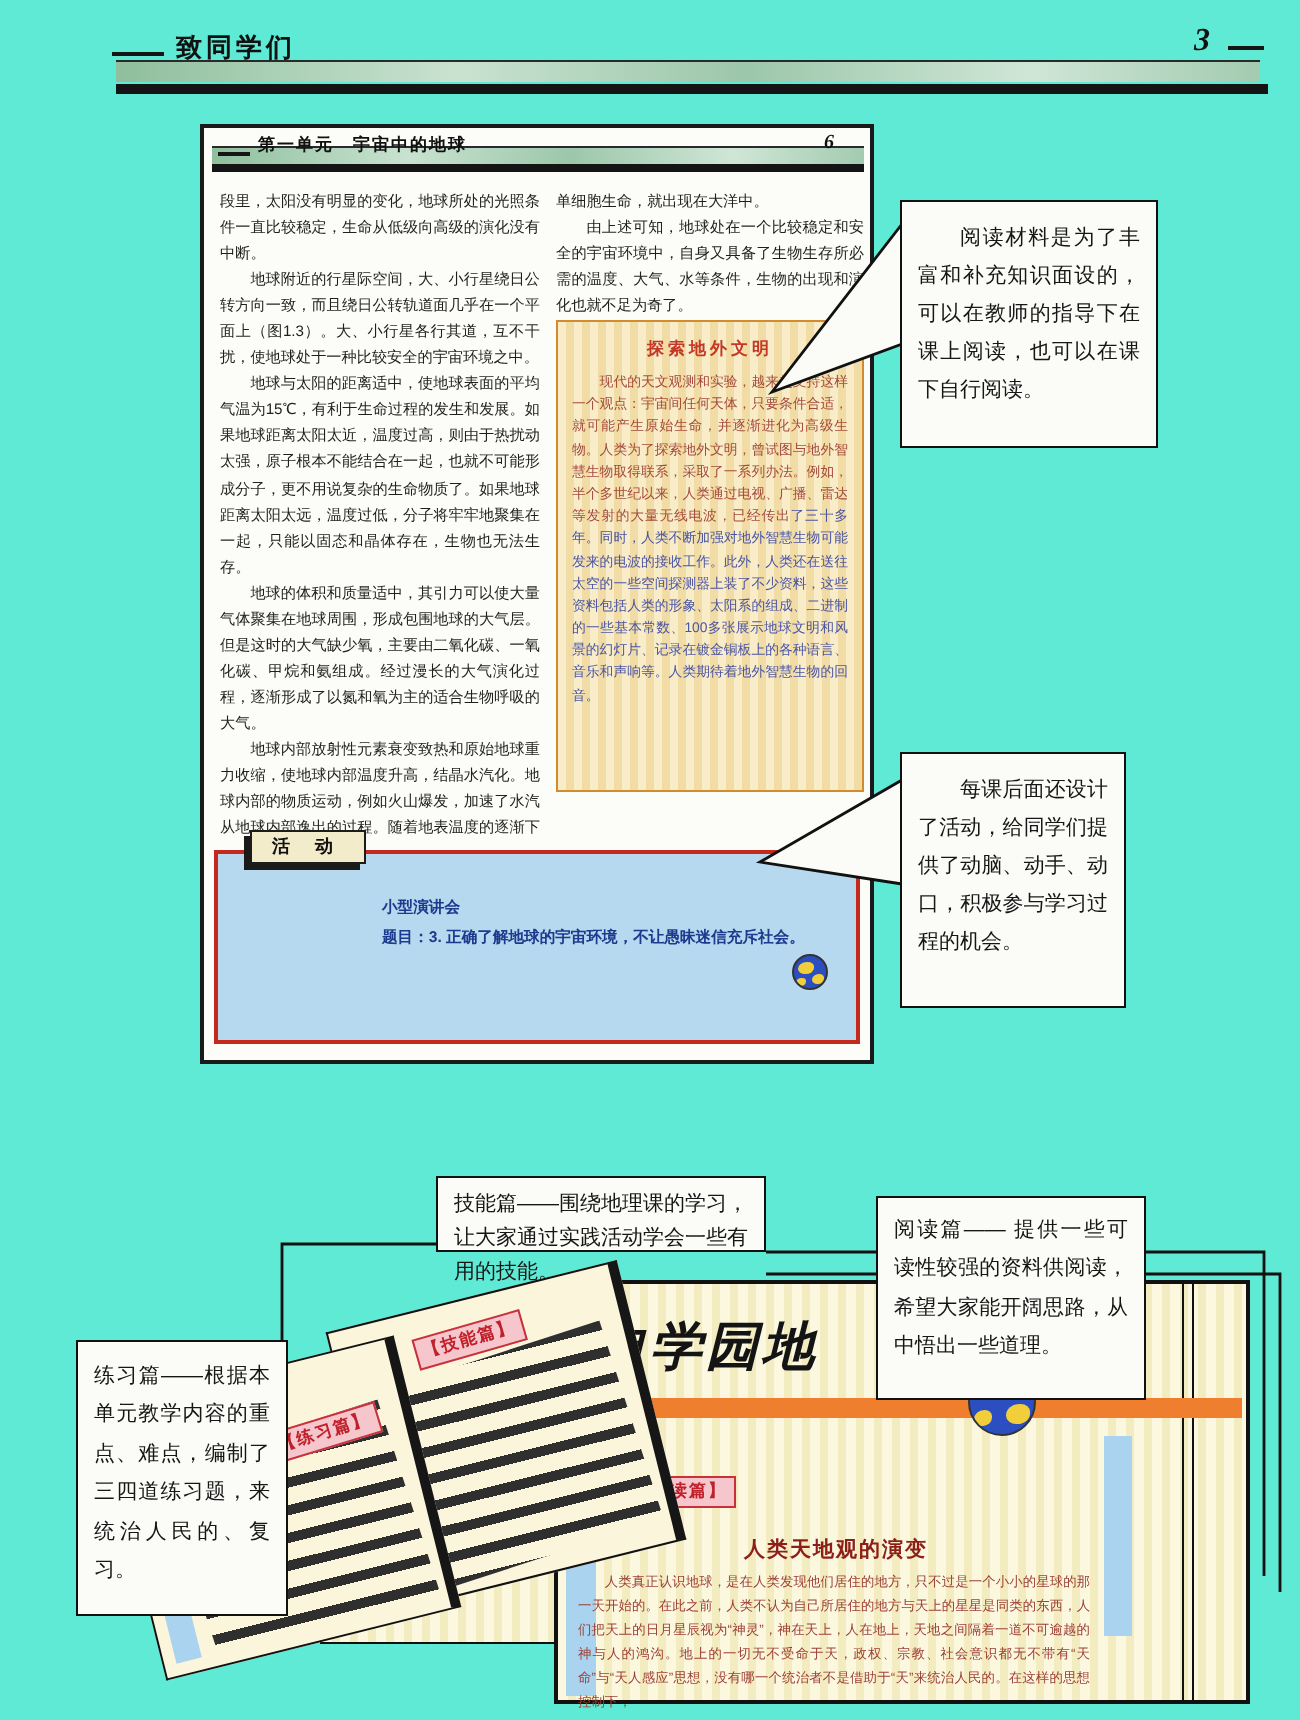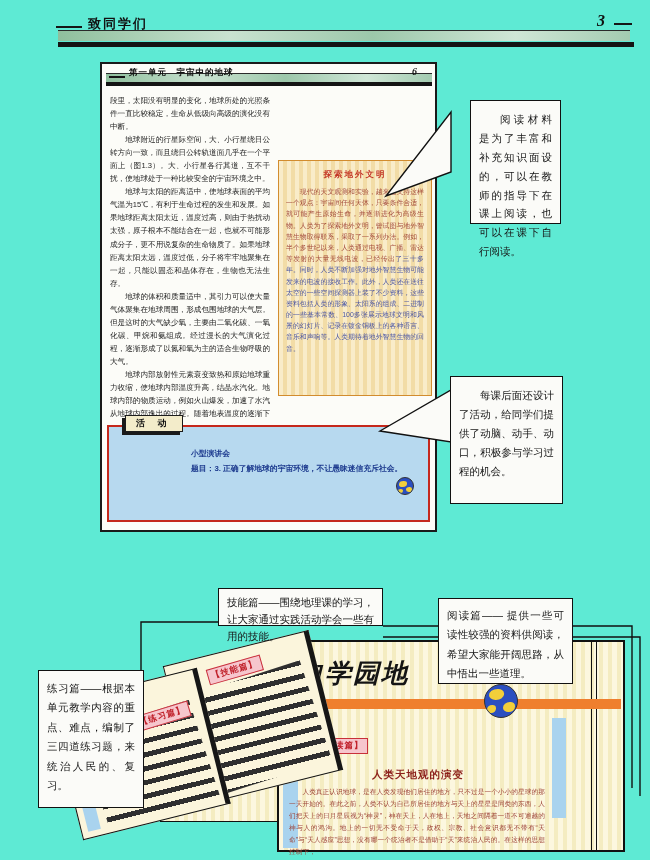--- a/index.html
+++ b/index.html
@@ -91,20 +91,24 @@
     <div class="abs tbh-num" style="left:310px;top:2px;">6</div>
 
     <div class="abs tb-col" style="left:8px;top:30px;width:160px;height:328px;">
       <p>段里，太阳没有明显的变化，地球所处的光照条件一直比较稳定，生命从低级向高级的演化没有中断。</p>
       <p class="ind">地球附近的行星际空间，大、小行星绕日公转方向一致，而且绕日公转轨道面几乎在一个平面上（图1.3）。大、小行星各行其道，互不干扰，使地球处于一种比较安全的宇宙环境之中。</p>
       <p class="ind">地球与太阳的距离适中，使地球表面的平均气温为15℃，有利于生命过程的发生和发展。如果地球距离太阳太近，温度过高，则由于热扰动太强，原子根本不能结合在一起，也就不可能形成分子，更不用说复杂的生命物质了。如果地球距离太阳太远，温度过低，分子将牢牢地聚集在一起，只能以固态和晶体存在，生物也无法生存。</p>
       <p class="ind">地球的体积和质量适中，其引力可以使大量气体聚集在地球周围，形成包围地球的大气层。但是这时的大气缺少氧，主要由二氧化碳、一氧化碳、甲烷和氨组成。经过漫长的大气演化过程，逐渐形成了以氮和氧为主的适合生物呼吸的大气。</p>
       <p class="ind">地球内部放射性元素衰变致热和原始地球重力收缩，使地球内部温度升高，结晶水汽化。地球内部的物质运动，例如火山爆发，加速了水汽从地球内部逸出的过程。随着地表温度的逐渐下降，水汽经过凝结、降雨，落到地面低洼处，形成原始的大洋。地球上最初的</p>
     </div>
 
+    <div class="abs tb-col" style="left:176px;top:30px;width:154px;height:64px;">
+      <p>单细胞生命，就出现在大洋中。</p>
+      <p class="ind">由上述可知，地球处在一个比较稳定和安全的宇宙环境中，自身又具备了生物生存所必需的温度、大气、水等条件，生物的出现和演化也就不足为奇了。</p>
+    </div>
 
     <div class="abs read-box">
       <p class="rb-title">探索地外文明</p>
       <p class="rb-text"><span class="rb-a">现代的天文观测和实验，越来越支持这样一个观点：宇宙间任何天体，只要条件合适，就可能产生原始生命，并逐渐进化为高级生物。人类为了探索地外文明，曾试图与地外智慧生物取得联系，采取了一系列办法。例如，半个多世纪以来，人类通过电视、广播、雷达等发射的大量无线电波，已经传出</span><span class="rb-b">了三十多年。同时，人类不断加强对地外智慧生物可能发来的电波的接收工作。此外，人类还在送往太空的一些空间探测器上装了不少资料，这些资料包括人类的形象、太阳系的组成、二进制的一些基本常数、100多张展示地球文明和风景的幻灯片、记录在镀金铜板上的各种语言、音乐和声响等。人类期待着地外智慧生物的回音。</span></p>
     </div>
 
     <div class="abs act-box">
       <div class="act-tab">活 动</div>
       <div class="act-content">
         <div>小型演讲会</div>
@@ -130,21 +134,21 @@
     <polyline points="383,637 640,637 640,796" fill="none" stroke="#111" stroke-width="1.4"></polyline>
 
     <line x1="290" y1="643" x2="230" y2="689" stroke="#111" stroke-width="1.4"></line>
     <line x1="305" y1="643" x2="238" y2="692" stroke="#111" stroke-width="1.4"></line>
 
     <line x1="520" y1="700" x2="352" y2="739" stroke="#111" stroke-width="1.4"></line>
 
     <line x1="144" y1="712" x2="178" y2="723" stroke="#111" stroke-width="1.4"></line>
   </svg>
 
-  <div class="abs speech" style="left:470px;top:100px;width:91px;height:124px;">
+  <div class="abs speech" style="left:450px;top:100px;width:129px;height:124px;">
     <p>阅读材料是为了丰富和补充知识面设的，可以在教师的指导下在课上阅读，也可以在课下自行阅读。</p>
   </div>
   <div class="abs speech" style="left:450px;top:376px;width:113px;height:128px;">
     <p>每课后面还设计了活动，给同学们提供了动脑、动手、动口，积极参与学习过程的机会。</p>
   </div>
 
 
   <div class="abs spread" style="left:160px;top:696px;width:118px;height:126px;"></div>
 
   <div class="abs gpage">
@@ -175,17 +179,17 @@
     <div class="tp-stripes" style="left:24px;right:7px;top:32px;bottom:6px;"></div>
     <div class="badge" style="left:78px;top:30px;transform:rotate(-3deg);">【练习篇】</div>
   </div>
 
   <div class="abs callout" style="left:38px;top:670px;width:106px;height:138px;padding:8px 8px;">
     <p>练习篇——根据本单元教学内容的重点、难点，编制了三四道练习题，来统治人民的、复习。</p>
   </div>
   <div class="abs callout" style="left:218px;top:588px;width:165px;height:38px;padding:5px 8px;line-height:1.6;">
     <p>技能篇——围绕地理课的学习，让大家通过实践活动学会一些有用的技能。</p>
   </div>
-  <div class="abs callout" style="left:438px;top:598px;width:135px;height:86px;padding:7px 8px;">
+  <div class="abs callout" style="left:438px;top:598px;width:135px;height:102px;padding:7px 8px;">
     <p>阅读篇—— 提供一些可读性较强的资料供阅读，希望大家能开阔思路，从中悟出一些道理。</p>
   </div>
 
 </div>
 
 </body></html>

